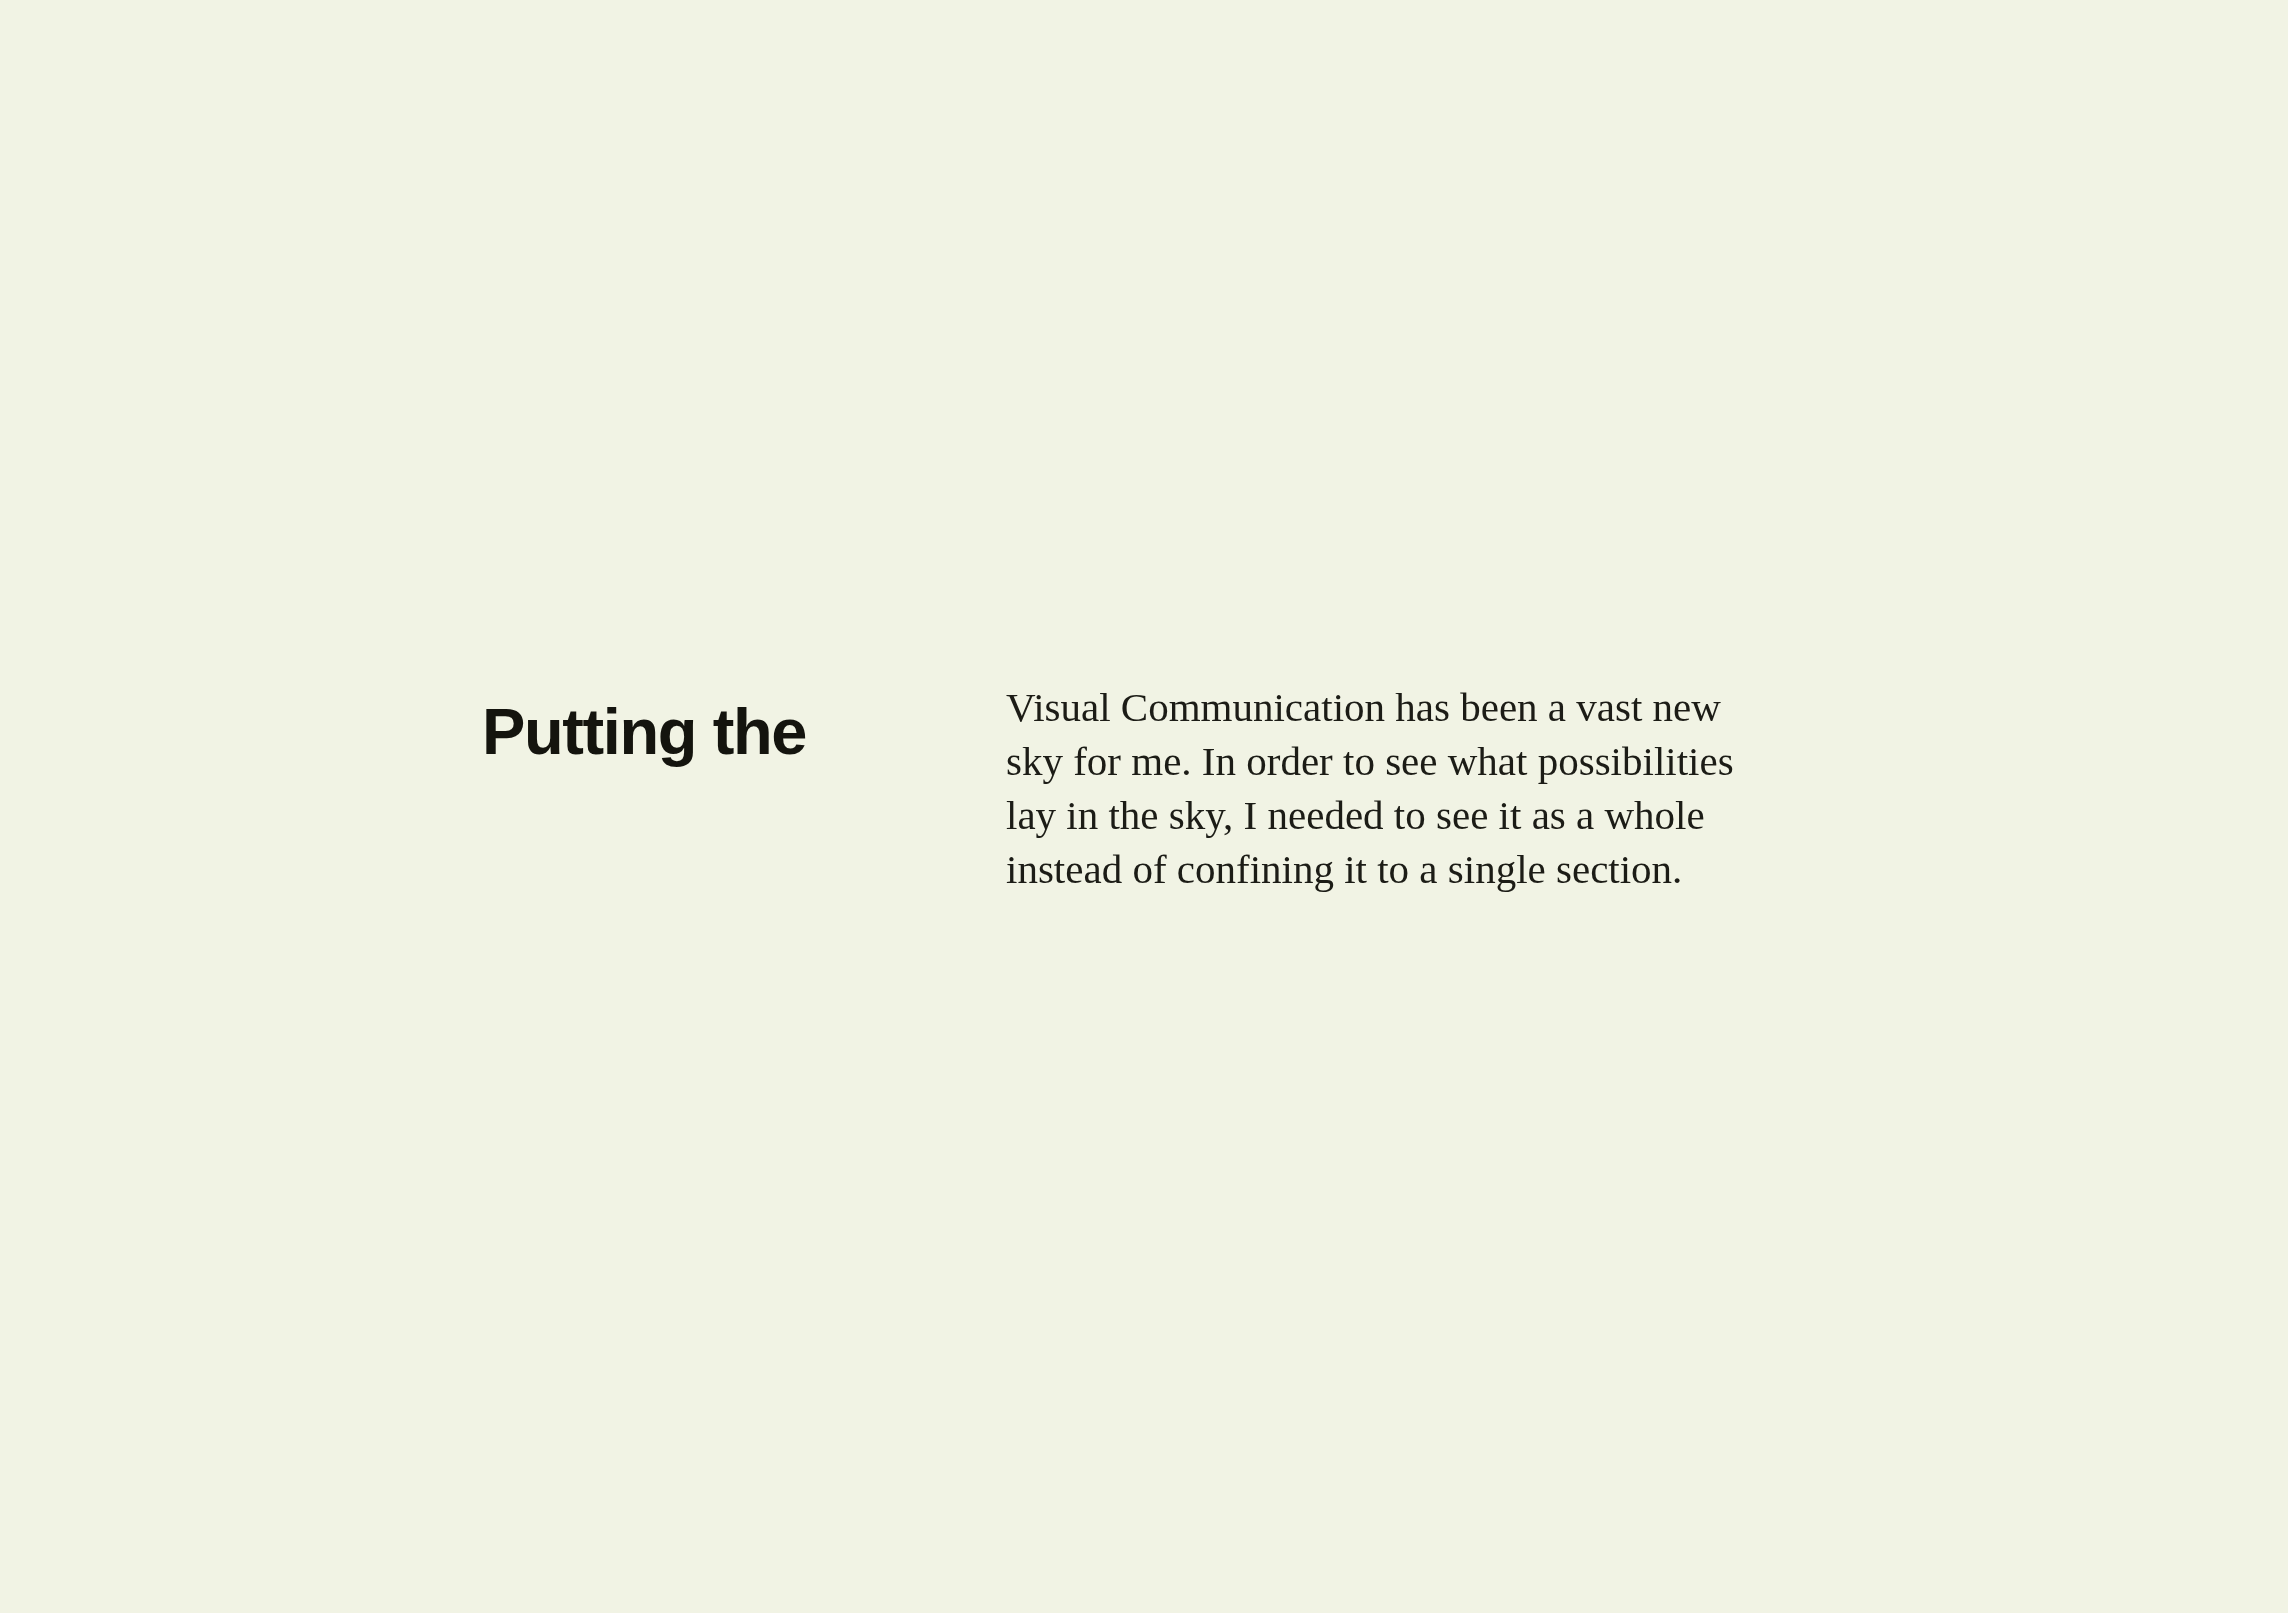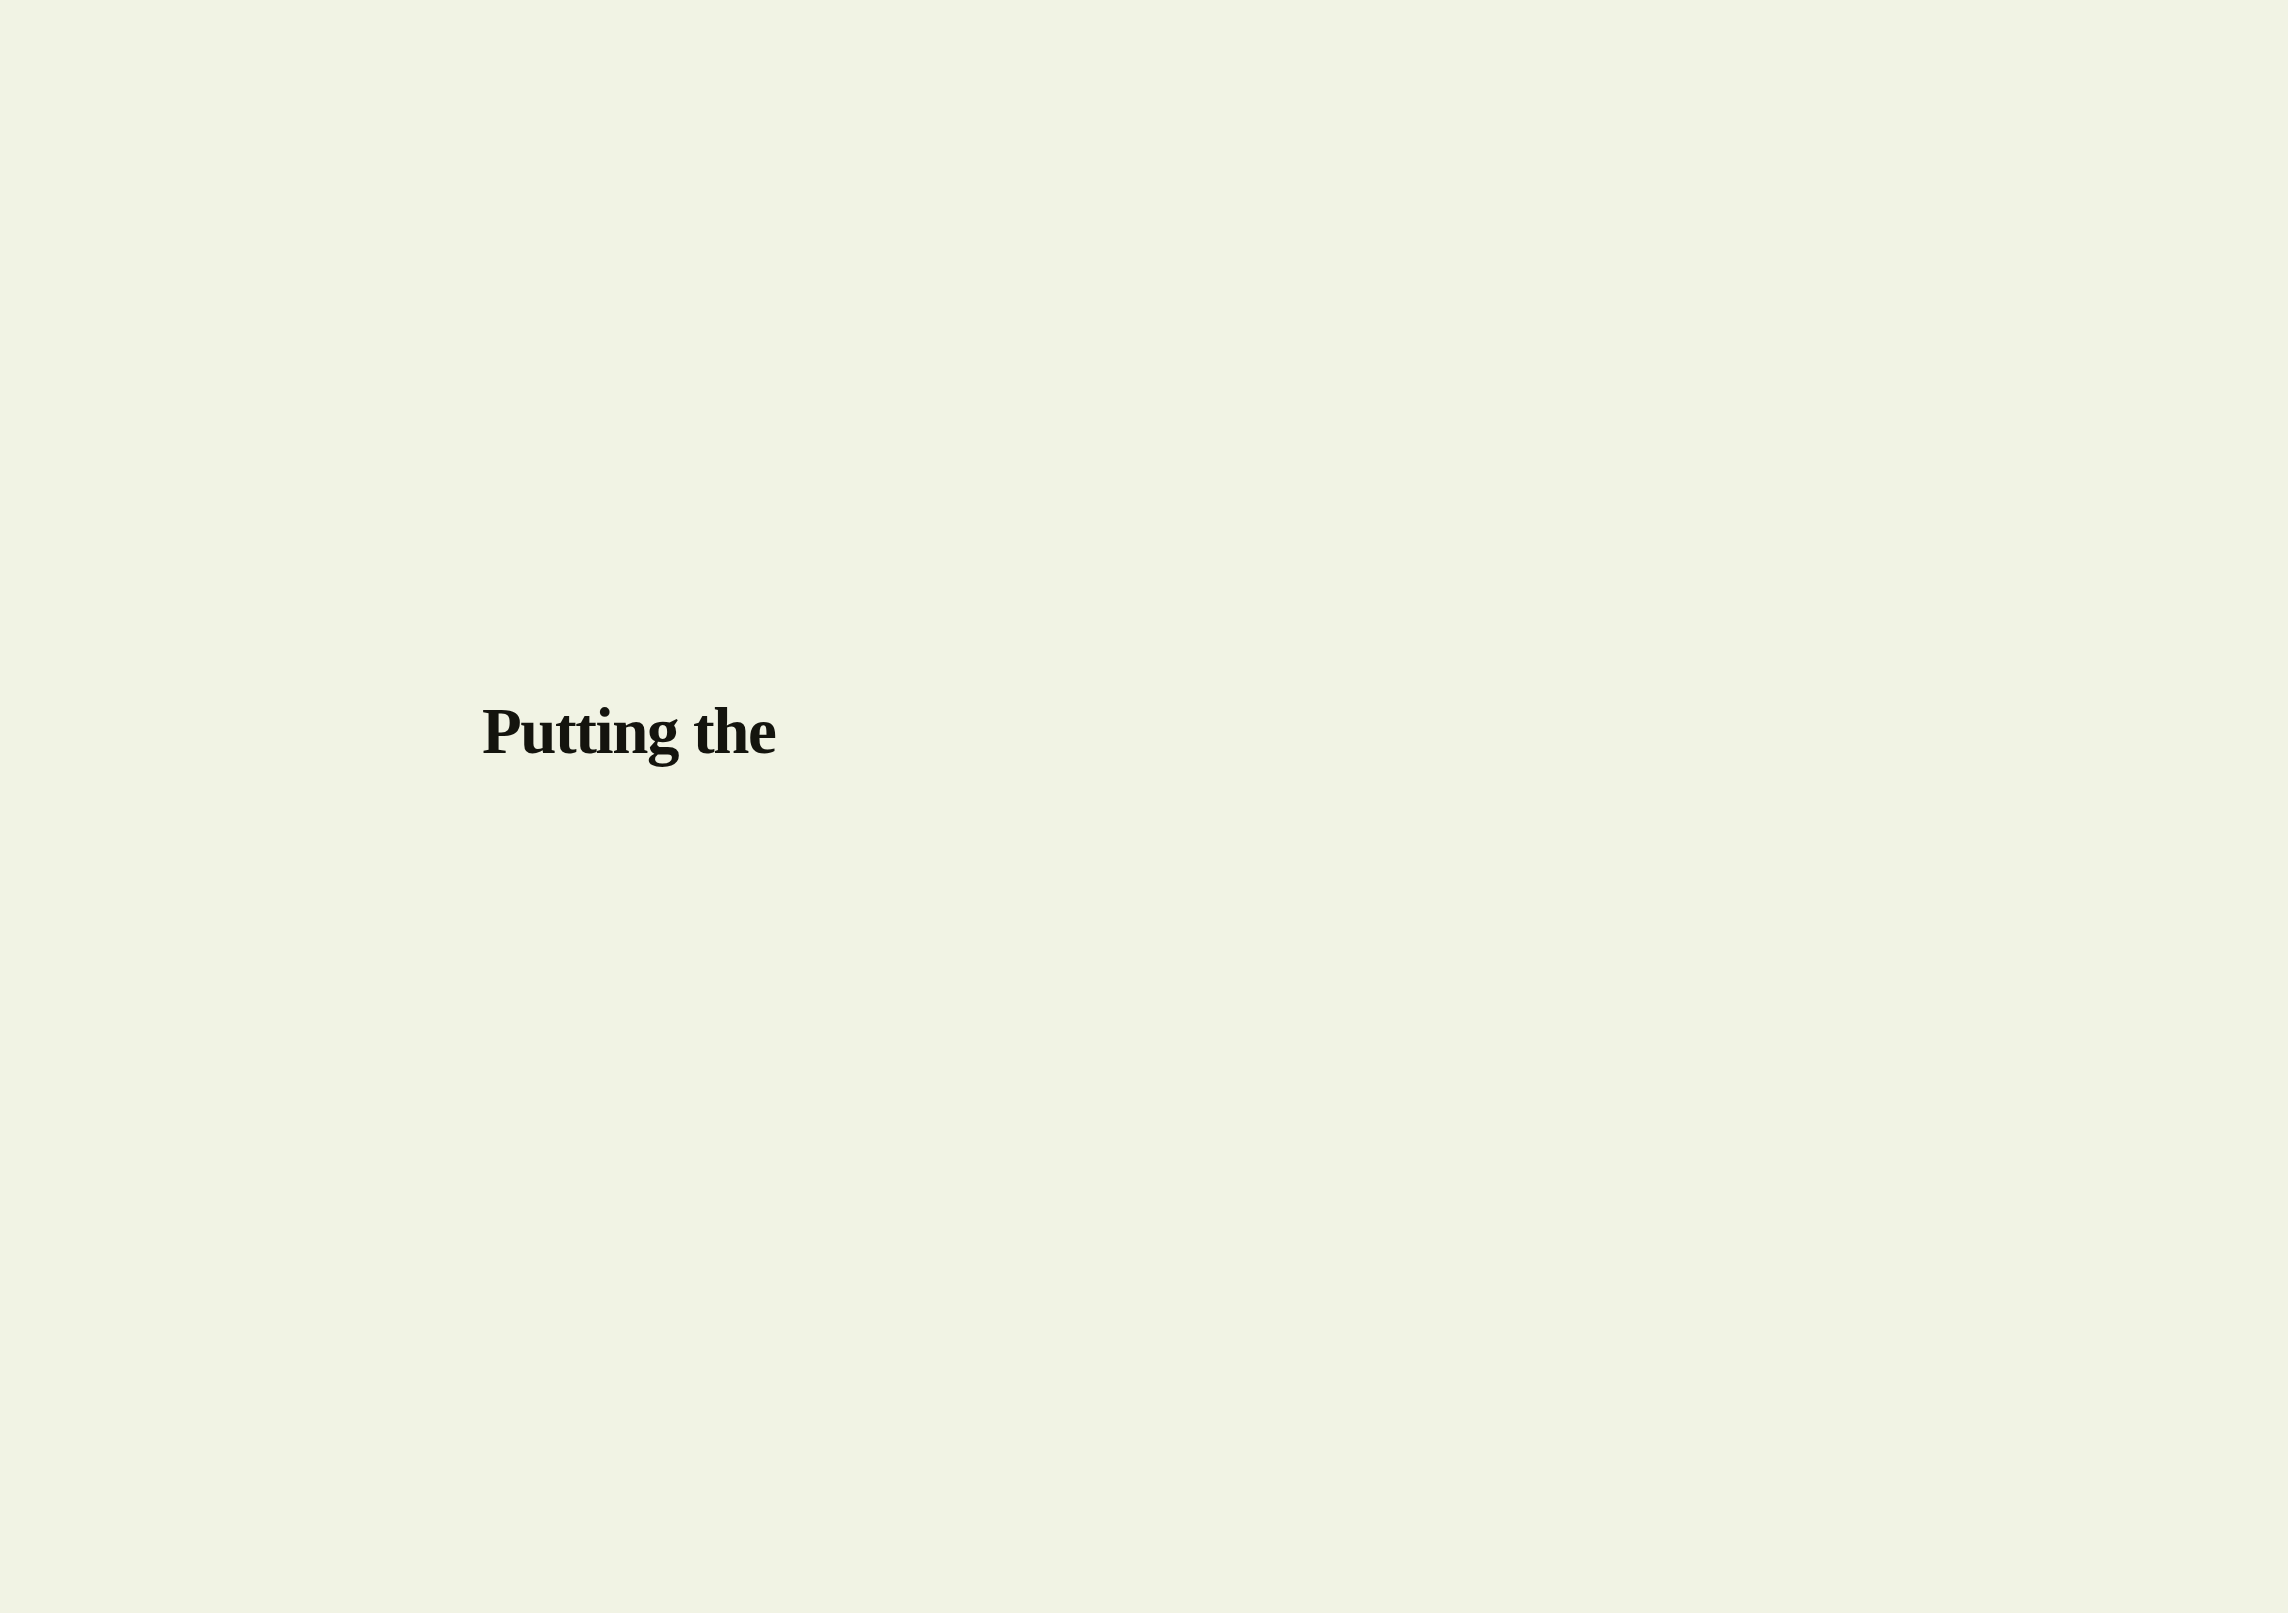--- a/index.html
+++ b/index.html
@@ -24,21 +24,21 @@
     left: 0;
     top: 0;
     width: 100%;
     height: 100%;
   }
   .section-heading {
     position: absolute;
     left: 482px;
     top: 690px;
     margin: 0;
-    font-family: Liberation Serif, serif;
+    font-family: Liberation Sans, sans-serif;
     font-weight: bold;
     font-size: 65px;
     line-height: 83px;
     letter-spacing: -1.4px;
     color: #14140e;
     white-space: nowrap;
   }
   .section-heading .line {
     display: block;
   }
@@ -61,16 +61,22 @@
 </head>
 <body>
 
 <div class="canvas">
   <section class="intro-section">
 
     <h1 class="section-heading">
       <span class="line">Putting the</span>
     </h1>
 
+    <p class="section-paragraph">
+      <span class="line">Visual Communication has been a vast new</span>
+      <span class="line">sky for me. In order to see what possibilities</span>
+      <span class="line">lay in the sky, I needed to see it as a whole</span>
+      <span class="line">instead of confining it to a single section.</span>
+    </p>
 
   </section>
 </div>
 
 
 </body></html>

